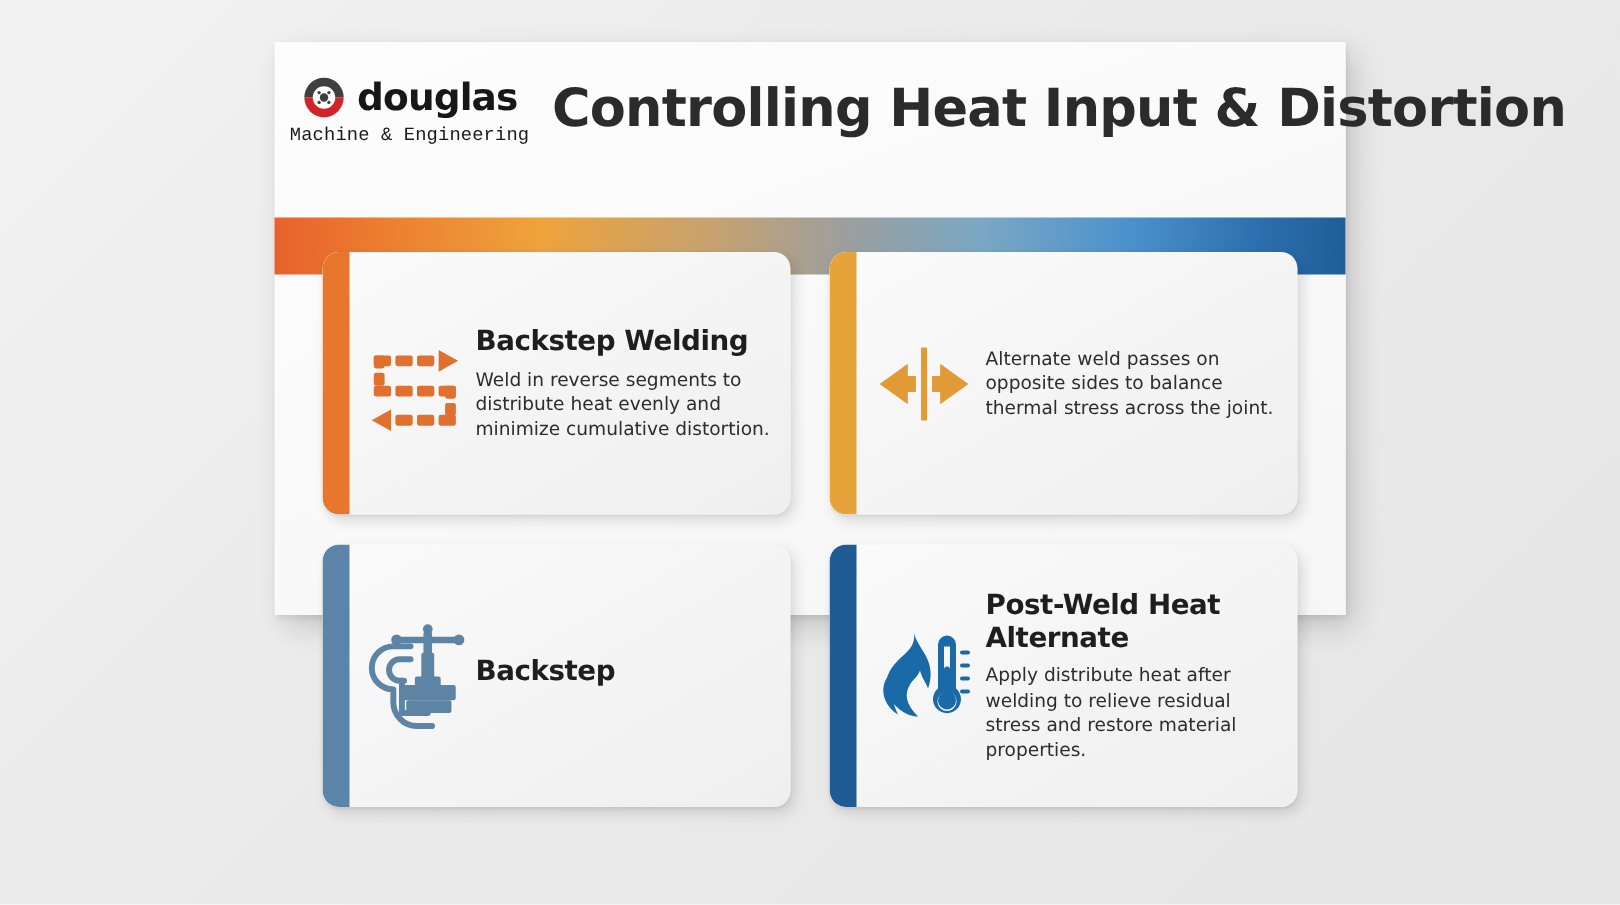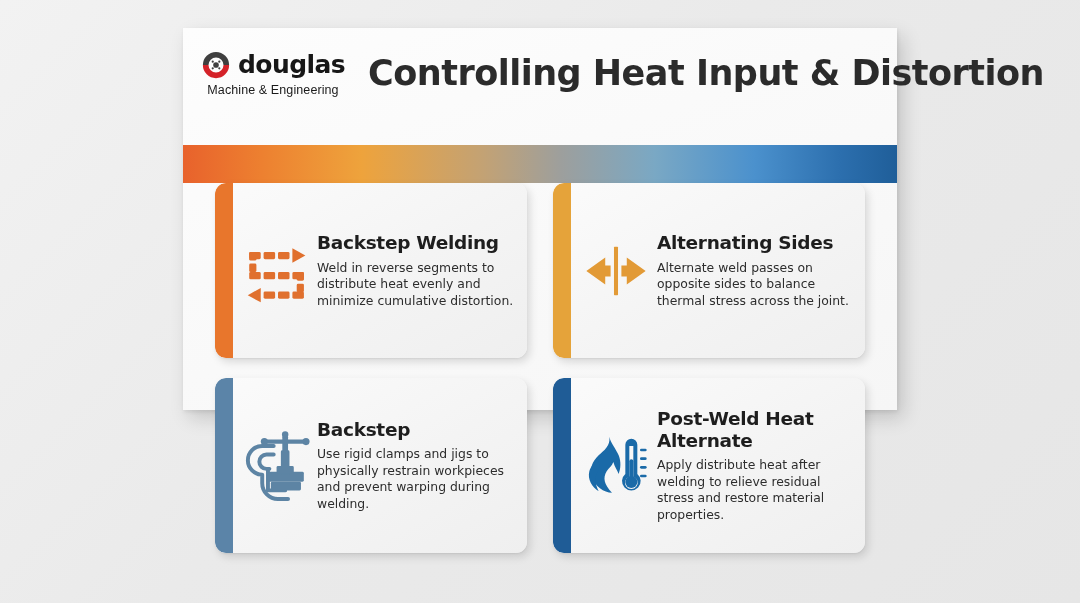--- a/index.html
+++ b/index.html
@@ -54,21 +54,21 @@
   }
   .logo-word {
     font-family: "DejaVu Sans", sans-serif;
     font-size: 25px;
     font-weight: bold;
     color: #171717;
     letter-spacing: -0.6px;
     line-height: 1;
   }
   .logo-sub {
-    font-family: Liberation Sans, sans-serif;
+    font-family: Liberation Mono, monospace;
     font-size: 12.5px;
     color: #1a1a1a;
     margin-top: 3px;
     letter-spacing: 0.1px;
     white-space: nowrap;
   }
   .title {
     font-family: "DejaVu Sans", sans-serif;
     font-size: 35px;
     font-weight: bold;
@@ -94,21 +94,21 @@
       #7aa8c4 66%,
       #4b91cd 80%,
       #2c6fae 92%,
       #1f5e99 100%);
   }
 
   
   .grid {
     position: absolute;
     left: 32px;
-    top: 155px;
+    top: 140px;
     width: 650px;
     display: grid;
     grid-template-columns: 312px 312px;
     grid-template-rows: 175px 175px;
     column-gap: 26px;
     row-gap: 20px;
   }
 
   .card {
     position: relative;
@@ -242,21 +242,20 @@
         <div class="icon-wrap">
           <svg viewBox="0 0 92 76" width="62" height="52">
             <g fill="#e29a36">
               <polygon points="2,38 30,18 30,30 38,30 38,46 30,46 30,58"></polygon>
               <polygon points="90,38 62,18 62,30 54,30 54,46 62,46 62,58"></polygon>
               <rect x="43" y="2" width="6" height="72" rx="1"></rect>
             </g>
           </svg>
         </div>
         <div class="text-wrap">
-          <div class="card-title">Alternating Sides</div>
           <div class="card-desc">Alternate weld passes on opposite sides to balance thermal stress across the joint.</div>
         </div>
       </div>
     </div>
 
     <div class="card c3">
       <div class="accent" style="background:#5b84a8"></div>
       <div class="card-body">
         <div class="icon-wrap">
           <svg viewBox="0 0 92 100" width="66" height="72">
@@ -278,21 +277,20 @@
               <rect x="26" y="13" width="60" height="6" rx="3"></rect>
               <rect x="52" y="8" width="8" height="24" rx="2"></rect>
               <circle cx="27" cy="16" r="5"></circle>
               <circle cx="85" cy="16" r="5"></circle>
               <circle cx="56" cy="6" r="4.5"></circle>
             </g>
           </svg>
         </div>
         <div class="text-wrap">
           <div class="card-title">Backstep</div>
-          <div class="card-desc">Use rigid clamps and jigs to physically restrain workpieces and prevent warping during welding.</div>
         </div>
       </div>
     </div>
 
     <div class="card c4">
       <div class="accent" style="background:#1f5c96"></div>
       <div class="card-body">
         <div class="icon-wrap">
           <svg viewBox="0 0 96 92" width="64" height="62">
 

